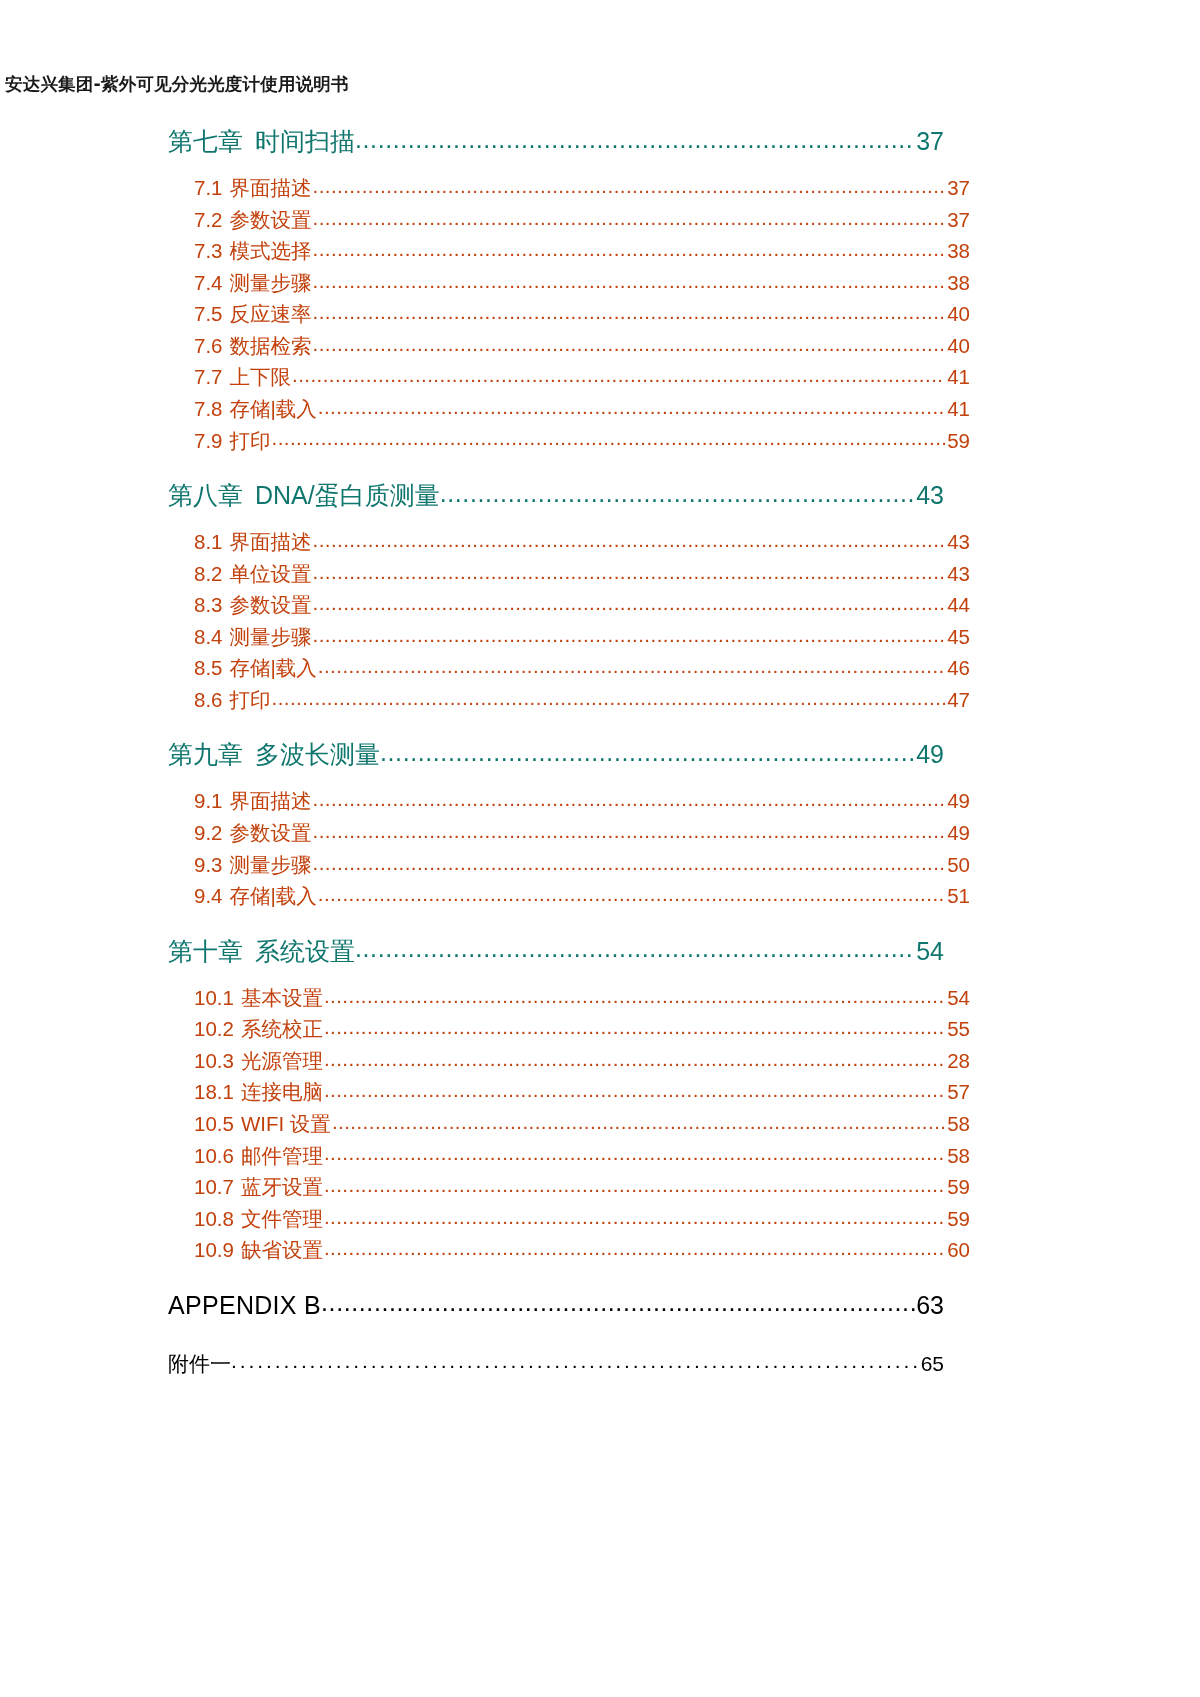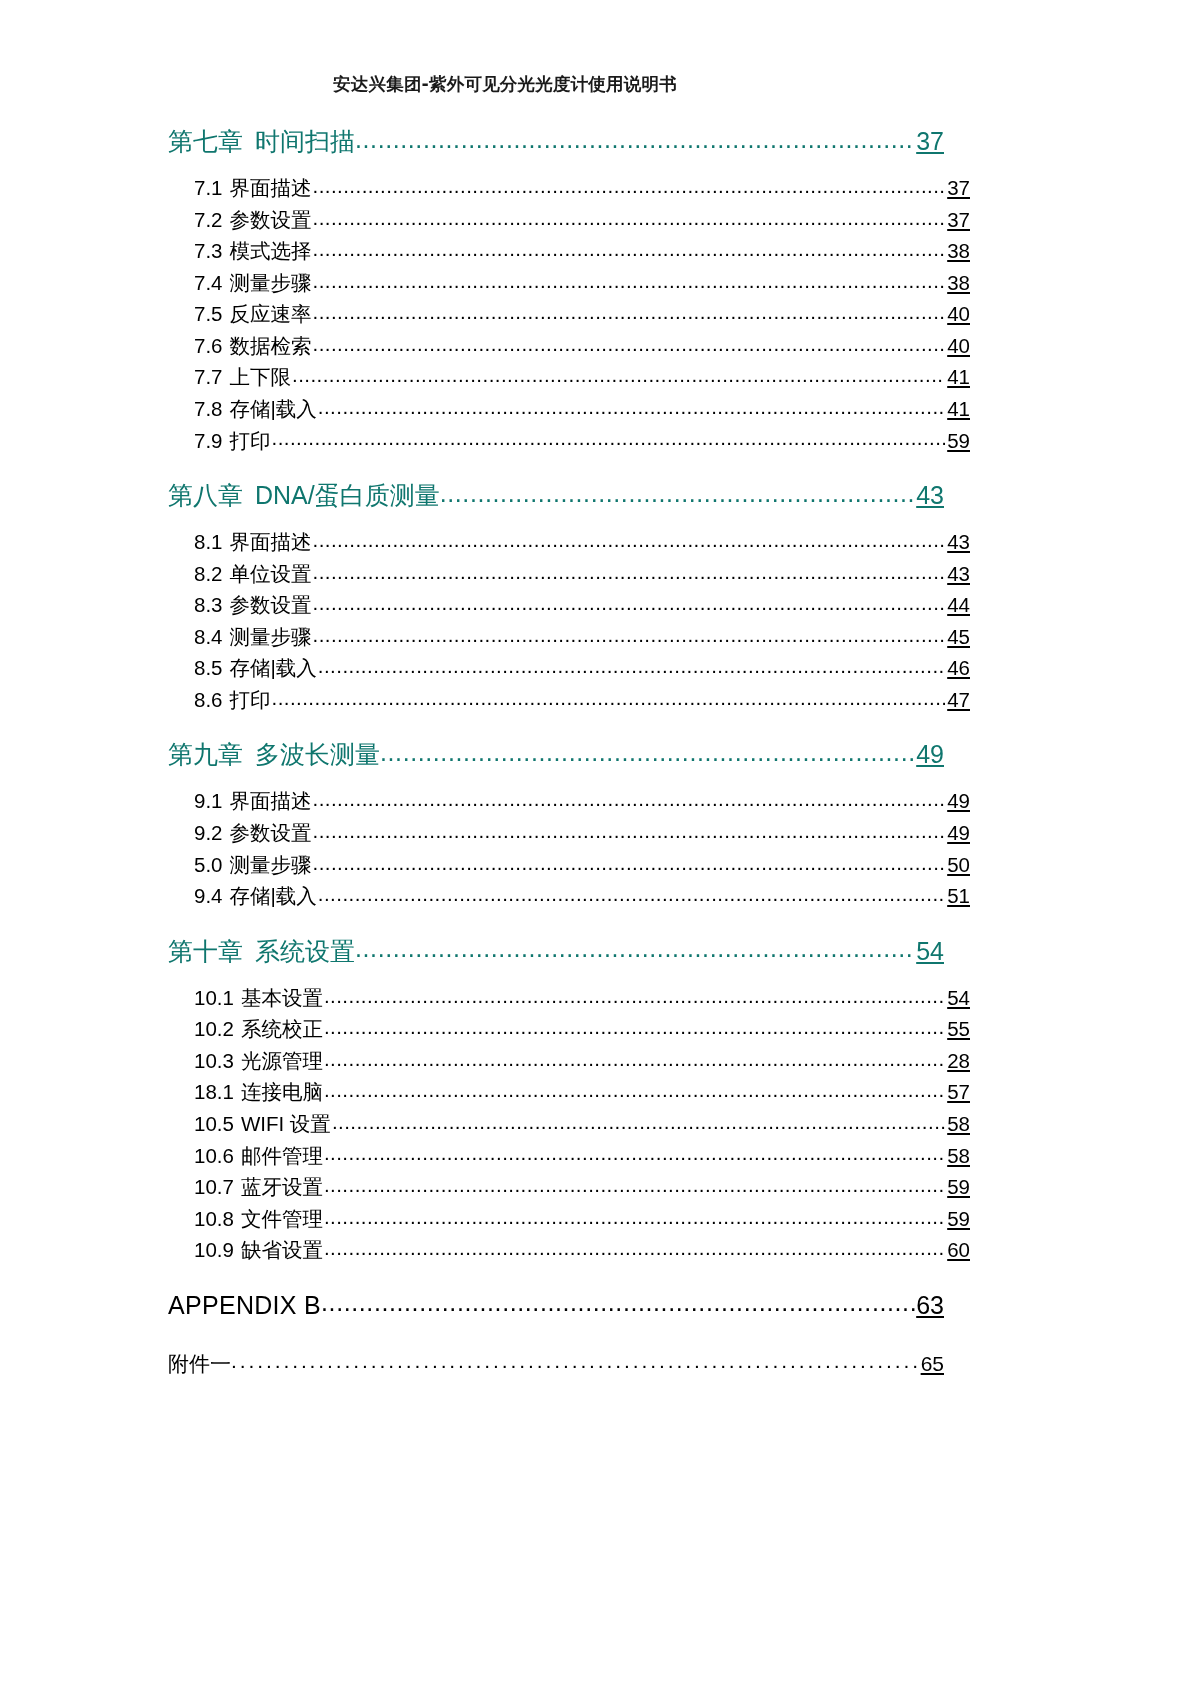--- a/index.html
+++ b/index.html
@@ -18,23 +18,22 @@
     width: 1200px;
     height: 1697px;
     margin: 0 auto;
     background: #ffffff;
     overflow: hidden;
     box-sizing: border-box;
   }
   .page-header {
     position: absolute;
     top: 72px;
-    left: 13px;
+    left: 5px;
     width: 984px;
-    text-align: center;
     font-family: "DejaVu Sans", "Liberation Sans", sans-serif;
     font-weight: bold;
     font-size: 17.5px;
     letter-spacing: 0.2px;
     color: #1a1a1a;
   }
   .toc {
     position: absolute;
     top: 128px;
     left: 168px;
@@ -58,21 +57,20 @@
     height: 1em;
   }
   .row .leader::before {
     content: "....................................................................................................................................................................................................................";
     display: block;
     letter-spacing: 1.1px;
     font-family: "Liberation Sans", sans-serif;
   }
   .row .page-no {
     flex: 0 0 auto;
-    text-decoration: underline;
   }
 
   
   .chapter {
     font-size: 25px;
     line-height: 1.05;
     margin-top: 26px;
     margin-bottom: 12px;
     margin-left: 0px;
     color: #0f766e;
@@ -90,21 +88,21 @@
   .chapter .page-no { font-size: 25px; padding-left: 2px; }
 
   
   .chapter .ch-num { margin-right: 12px; }
 
   
   .section {
     font-size: 20.5px;
     line-height: 1.54;
     margin-left: 26px;
-    color: #000000;
+    color: #c2410c;
   }
   .section .label { padding-right: 1px; }
   .section .leader::before {
     font-size: 20.5px;
     letter-spacing: 0.45px;
     line-height: 0.55;
     position: relative;
     top: -0.10em;
   }
   .section .page-no { font-size: 20.5px; padding-left: 2px; }
@@ -244,21 +242,21 @@
         <span class="label"><span class="sec-num">9.1</span><span>界面描述</span></span>
         <span class="leader"></span>
         <span class="page-no">49</span>
       </div>
       <div class="row section">
         <span class="label"><span class="sec-num">9.2</span><span>参数设置</span></span>
         <span class="leader"></span>
         <span class="page-no">49</span>
       </div>
       <div class="row section">
-        <span class="label"><span class="sec-num">5.0</span><span>测量步骤</span></span>
+        <span class="label"><span class="sec-num">9.3</span><span>测量步骤</span></span>
         <span class="leader"></span>
         <span class="page-no">50</span>
       </div>
       <div class="row section">
         <span class="label"><span class="sec-num">9.4</span><span>存储|载入</span></span>
         <span class="leader"></span>
         <span class="page-no">51</span>
       </div>
       <div class="row chapter">
         <span class="label"><span class="ch-num">第十章</span><span>系统设置</span></span>

